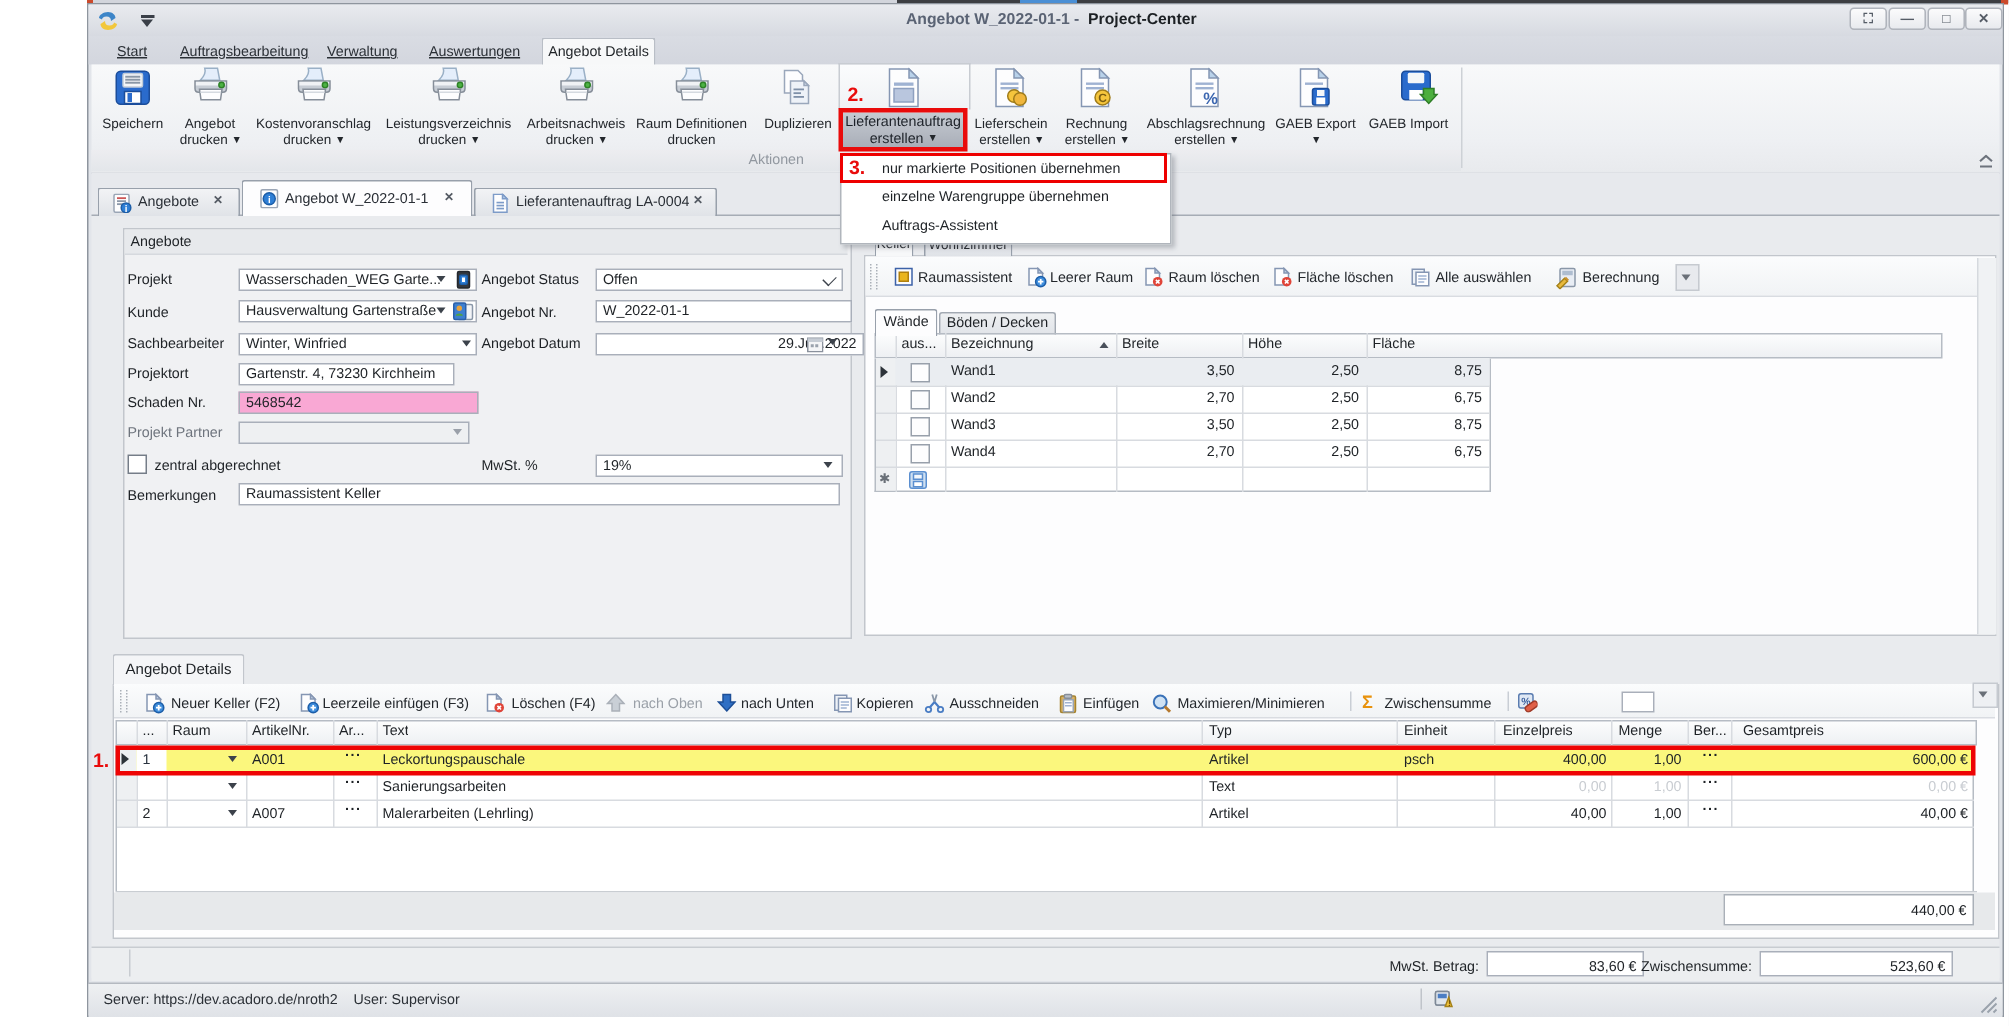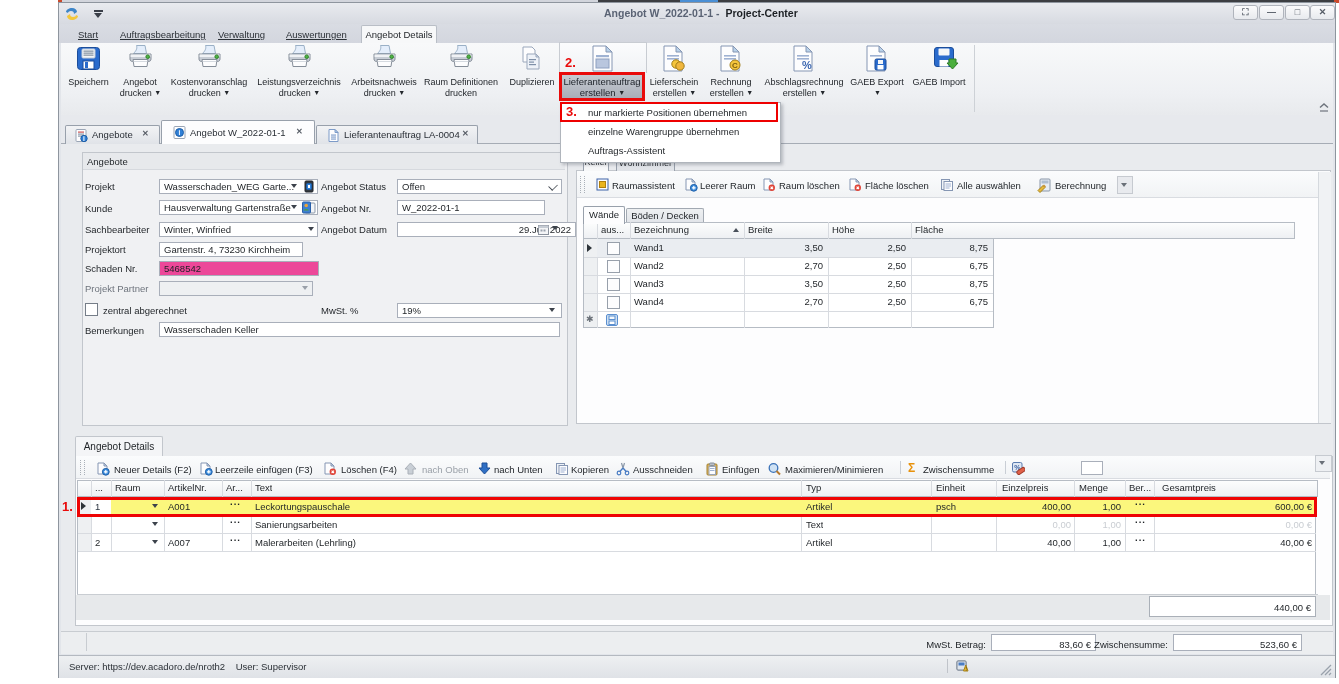--- a/index.html
+++ b/index.html
@@ -53,20 +53,21 @@
   <div class="abs winbtn" style="left:1310px;top:5px;">✕</div>
 
   <div class="abs" style="left:59px;top:24px;width:1276px;height:19px;background:linear-gradient(#d9dce3,#d3d6de);"></div>
   <span class="rtab" style="left:78px;">Start</span>
   <span class="rtab" style="left:120px;">Auftragsbearbeitung</span>
   <span class="rtab" style="left:218px;">Verwaltung</span>
   <span class="rtab" style="left:286px;">Auswertungen</span>
   <div class="abs" style="left:361px;top:25px;height:18px;width:74px;background:#f7f8f9;border:1px solid #b9bec6;border-bottom:none;border-radius:2px 2px 0 0;text-align:center;line-height:17px;">Angebot Details</div>
 
   <div class="abs" style="left:61px;top:43px;width:1272px;height:72px;background:linear-gradient(#f8f9fa,#eef0f3 70%,#e8eaed);border-bottom:1px solid #c3c7cd;" id="ribbonbg"></div>
+  <div class="abs" style="left:61px;top:100px;width:913px;height:14px;background:linear-gradient(#ededf0,#e3e6ea);color:#9298a0;text-align:center;line-height:13px;">Aktionen</div>
   <div class="abs" style="left:974px;top:45px;width:1px;height:67px;background:#cdd1d6"></div>
   <svg style="left:1318px;top:103px;" width="12" height="9" viewBox="0 0 12 9">
       <path d="M2,4.5 L6,1 L10,4.5" fill="none" stroke="#6d737c" stroke-width="1.4"></path>
       <path d="M2,8 L10,8" stroke="#6d737c" stroke-width="1.2"></path>
     </svg>
 
   <div class="rb" style="left:60px;width:57px;">
     <svg style="left:16px;top:2px;" width="25" height="25" viewBox="0 0 25 25">
         <rect x="1.5" y="1.5" width="22" height="22" rx="3" fill="#2a6bcc" stroke="#1b4d9b"></rect>
         <rect x="6" y="3" width="13" height="9" rx="1" fill="#f4f6f8" stroke="#c2ccd8"></rect>
@@ -273,29 +274,29 @@
   <div class="cardn" style="left:291px;top:205px;"></div>
   <svg style="left:302px;top:201px;" width="14" height="13" viewBox="0 0 14 13">
       <rect x="3" y="2" width="10" height="10" rx="1" fill="#f2f4f7" stroke="#8a97a8"></rect>
       <rect x="0.5" y="1" width="8" height="11" rx="1" fill="#3d7fd0" stroke="#2a5fa8"></rect>
       <circle cx="4.2" cy="4.5" r="1.8" fill="#e8a33c"></circle>
       <path d="M1.8,9.5 C2,7.5 6.4,7.5 6.6,9.5 Z" fill="#4fa23f"></path>
     </svg>
   <div class="combo" style="left:159px;top:222px;width:159px;">Winter, Winfried</div>
   <div class="cardn" style="left:308px;top:227px;"></div>
   <div class="combo" style="left:159px;top:242px;width:144px;">Gartenstr. 4, 73230 Kirchheim</div>
-  <div class="combo" style="left:159px;top:261px;width:160px;background:#ec4899;">5468542</div>
+  <div class="combo" style="left:159px;top:261px;width:160px;background:#f9a8d4;">5468542</div>
   <div class="combo" style="left:159px;top:281px;width:154px;background:#eef0f2;"></div>
   <div class="cardn" style="left:302px;top:286px;border-top-color:#9aa0a9;"></div>
   <div class="abs" style="left:85px;top:303px;width:11px;height:11px;background:#fff;border:1px solid #757d88;"></div>
-  <div class="combo" style="left:159px;top:322px;width:401px;">Wasserschaden Keller</div>
+  <div class="combo" style="left:159px;top:322px;width:401px;">Raumassistent Keller</div>
 
   <div class="combo" style="left:397px;top:179px;width:165px;">Offen</div>
   <div class="abs" style="left:549px;top:182px;width:7px;height:7px;border-left:1.5px solid #3c424b;border-bottom:1.5px solid #3c424b;transform:rotate(-45deg) scale(1,.7);"></div>
-  <div class="combo" style="left:397px;top:200px;width:148px;">W_2022-01-1</div>
+  <div class="combo" style="left:397px;top:200px;width:171px;">W_2022-01-1</div>
   <div class="combo" style="left:397px;top:222px;width:179px;text-align:right;">29.Jun.2022</div>
   <svg style="left:538px;top:224px;" width="11" height="11" viewBox="0 0 11 11">
       <rect x="0.5" y="1.5" width="10" height="9" fill="#f4f5f7" stroke="#8a919c"></rect>
       <rect x="0.5" y="1.5" width="10" height="2.5" fill="#c6ccd4"></rect>
       <rect x="2.5" y="5.5" width="2" height="2" fill="#9aa2ad"></rect>
       <rect x="5.5" y="5.5" width="2" height="2" fill="#9aa2ad"></rect>
     </svg>
   <div class="cardn" style="left:552px;top:226px;"></div>
   <div class="combo" style="left:397px;top:303px;width:165px;">19%</div>
   <div class="cardn" style="left:549px;top:308px;"></div>
@@ -414,21 +415,21 @@
   <div class="abs" style="left:75px;top:436px;width:88px;height:21px;background:#f4f5f7;border:1px solid #c2c6cc;border-bottom:none;border-radius:2px 2px 0 0;text-align:center;line-height:20px;font-size:10px;box-sizing:border-box;">Angebot Details</div>
 
   <div class="abs" style="left:76px;top:456px;width:1254px;height:22px;background:linear-gradient(#fbfcfd,#f1f3f5);border-bottom:1px solid #d9dce1;"></div>
   <div class="abs" style="left:80px;top:460px;width:3px;height:15px;border-left:1px dotted #aab0b8;border-right:1px dotted #aab0b8;"></div>
   <svg style="left:96px;top:462px;" width="14" height="14" viewBox="0 0 14 14">
       <path d="M2,1 L8,1 L11,4 L11,12 L2,12 Z" fill="#fdfdfe" stroke="#8596b3"></path>
       <path d="M8,1 L8,4 L11,4 Z" fill="#c4d4e8" stroke="#8596b3"></path>
       <circle cx="9.8" cy="9.8" r="3.4" fill="#3f8edd" stroke="#1d5ea8"></circle>
       <path d="M9.8,8 L9.8,11.6 M8,9.8 L11.6,9.8" stroke="#fff" stroke-width="1.2"></path>
     </svg>
-  <div class="tbi" style="left:114px;top:464px;">Neuer Details (F2)</div>
+  <div class="tbi" style="left:114px;top:464px;">Neuer Keller (F2)</div>
   <svg style="left:199px;top:462px;" width="14" height="14" viewBox="0 0 14 14">
       <path d="M2,1 L8,1 L11,4 L11,12 L2,12 Z" fill="#fdfdfe" stroke="#8596b3"></path>
       <path d="M8,1 L8,4 L11,4 Z" fill="#c4d4e8" stroke="#8596b3"></path>
       <circle cx="9.8" cy="9.8" r="3.4" fill="#3f8edd" stroke="#1d5ea8"></circle>
       <path d="M9.8,8 L9.8,11.6 M8,9.8 L11.6,9.8" stroke="#fff" stroke-width="1.2"></path>
     </svg>
   <div class="tbi" style="left:215px;top:464px;">Leerzeile einfügen (F3)</div>
   <svg style="left:323px;top:462px;" width="14" height="14" viewBox="0 0 14 14">
       <path d="M2,1 L8,1 L11,4 L11,12 L2,12 Z" fill="#fdfdfe" stroke="#8596b3"></path>
       <path d="M8,1 L8,4 L11,4 Z" fill="#c4d4e8" stroke="#8596b3"></path>

